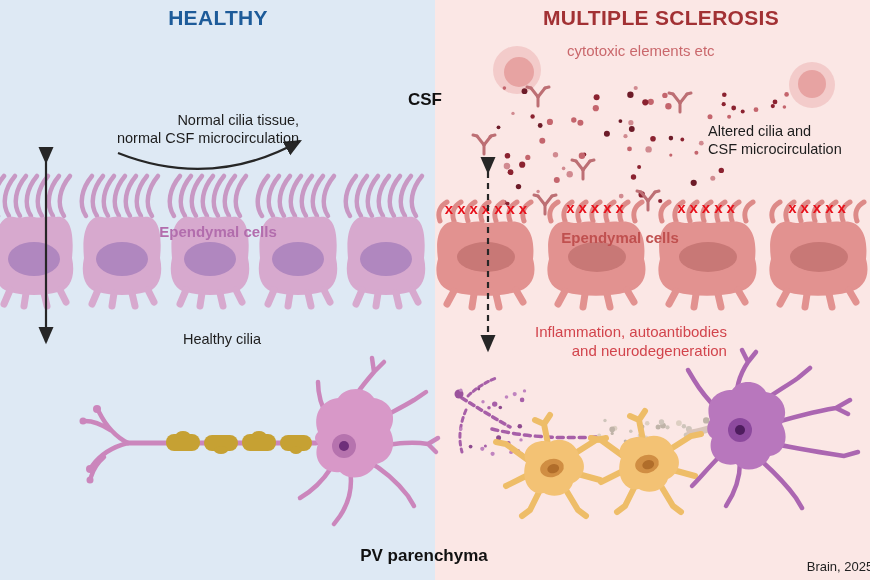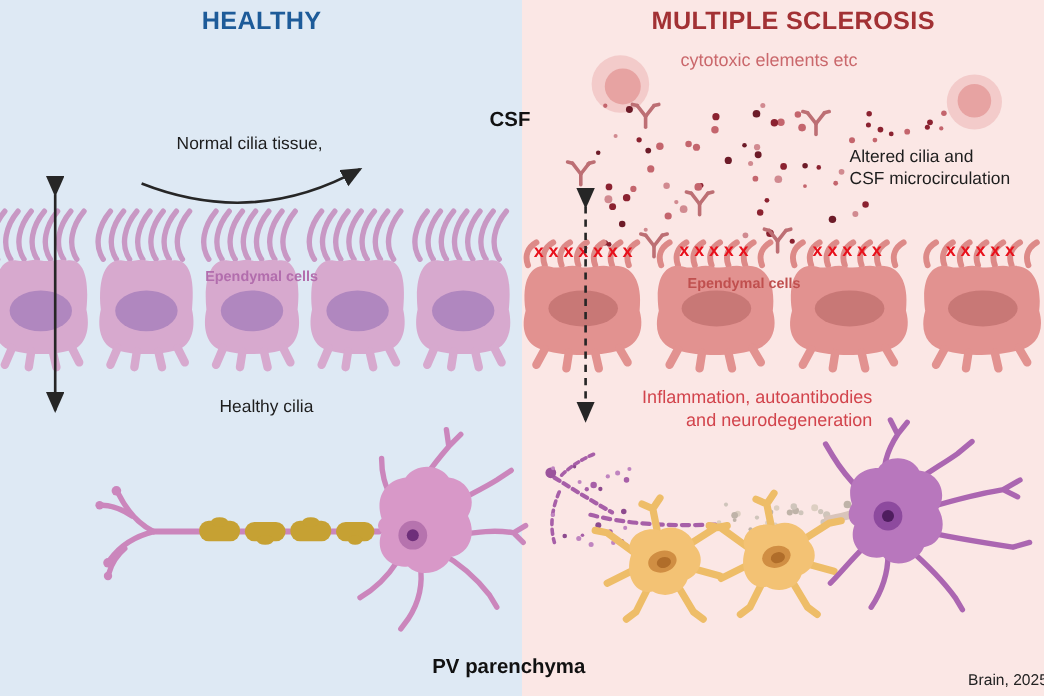--- a/index.html
+++ b/index.html
@@ -11,21 +11,21 @@
   svg{position:absolute;left:0;top:0;z-index:1;}
   .t{position:absolute;z-index:2;white-space:nowrap;}
   .ctr{transform:translateX(-50%);text-align:right;}
   .title{font-size:21px;font-weight:bold;letter-spacing:.3px;}
   #healthy-title{color:#1d5b99;}
   #ms-title{color:#a23134;}
   .note{font-size:14.5px;line-height:18px;color:#1d1d1d;}
   .line{display:block;}
   #cytokines{color:#ca686c;font-size:15px;line-height:19px;font-weight:500;}
   #inflammation{color:#d2444c;font-size:15px;line-height:19px;font-weight:500;}
-  .ep-label{font-size:12px;font-weight:600;}
+  .ep-label{font-size:15px;font-weight:600;}
   #ep-healthy{color:#b26dad;}
   #ep-ms{color:#c0504f;}
   .big{font-size:17px;font-weight:bold;color:#111;}
   #credit{font-size:13px;color:#222;}
   .lcil{stroke:#c898c4;stroke-width:4.5;fill:none;stroke-linecap:round;}
   .rcil{stroke:#dd8a88;stroke-width:5;fill:none;stroke-linecap:round;}
   .xmark{font-family:"Liberation Sans",sans-serif;font-size:15px;font-weight:800;
          fill:#e8101b;letter-spacing:4px;}
   .arrow{stroke:#262626;stroke-width:2.2;fill:none;}
   .dend-h{stroke:#cb86bc;stroke-width:4.5;fill:none;stroke-linecap:round;}
@@ -399,20 +399,21 @@
 
   <div class="t title ctr" id="healthy-title" style="left:218px;top:6px;">HEALTHY</div>
   <div class="t title ctr" id="ms-title" style="left:661px;top:6px;">MULTIPLE SCLEROSIS</div>
 
   <div class="t" id="cytokines" style="left:567px;top:41px;">
     <span class="line">cytotoxic elements etc</span>
   </div>
 
   <div class="t note ctr" style="left:208px;top:111px;">
     <span class="line">Normal cilia tissue,</span>
+    <span class="line">normal CSF microcirculation</span>
   </div>
 
   <div class="t big" style="left:408px;top:90px;">CSF</div>
 
   <div class="t note" style="left:708px;top:122px;">
     <span class="line">Altered cilia and</span>
     <span class="line">CSF microcirculation</span>
   </div>
 
   <div class="t ep-label ctr" id="ep-healthy" style="left:218px;top:223px;">Ependymal cells</div>

